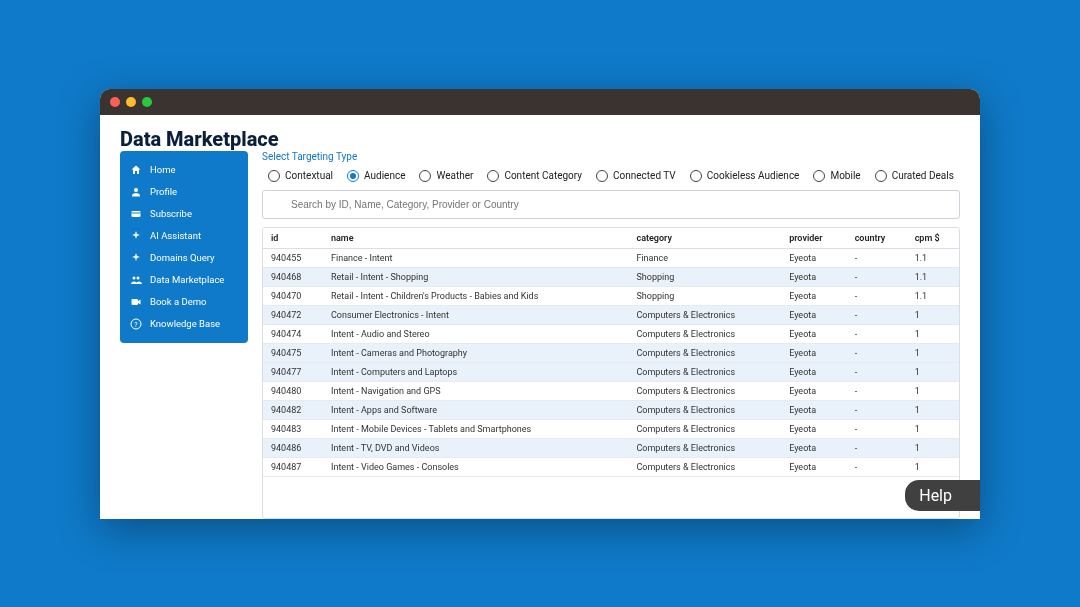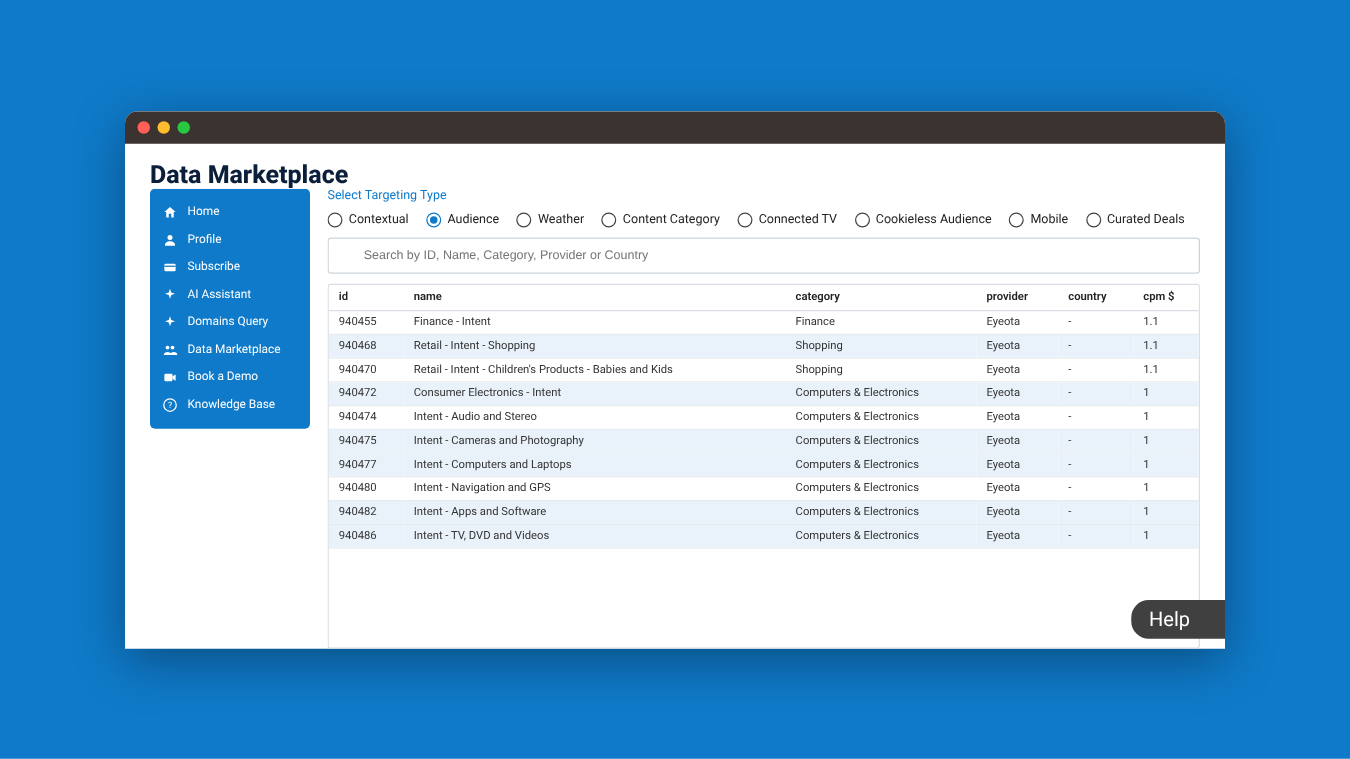--- a/index.html
+++ b/index.html
@@ -91,20 +91,21 @@
   .section-label {
     font-size: 10px;
     color: #0f7ac9;
     margin-bottom: 8px;
   }
   .radio-row {
     display: flex;
     flex-wrap: wrap;
     gap: 12px 14px;
     margin-bottom: 8px;
+    justify-content: center;
   }
   .radio-opt {
     display: flex;
     align-items: center;
     gap: 5px;
     font-size: 10px;
     color: #222;
     cursor: pointer;
   }
   .radio-circle {
@@ -356,23 +357,39 @@
                   <td>1</td>
                 </tr>
                 <tr class="hl">
                   <td>940482</td>
                   <td>Intent - Apps and Software</td>
                   <td>Computers &amp; Electronics</td>
                   <td>Eyeota</td>
                   <td>-</td>
                   <td>1</td>
                 </tr>
+                <tr>
+                  <td>940483</td>
+                  <td>Intent - Mobile Devices - Tablets and Smartphones</td>
+                  <td>Computers &amp; Electronics</td>
+                  <td>Eyeota</td>
+                  <td>-</td>
+                  <td>1</td>
+                </tr>
                 <tr class="hl">
                   <td>940486</td>
                   <td>Intent - TV, DVD and Videos</td>
+                  <td>Computers &amp; Electronics</td>
+                  <td>Eyeota</td>
+                  <td>-</td>
+                  <td>1</td>
+                </tr>
+                <tr>
+                  <td>940487</td>
+                  <td>Intent - Video Games - Consoles</td>
                   <td>Computers &amp; Electronics</td>
                   <td>Eyeota</td>
                   <td>-</td>
                   <td>1</td>
                 </tr>
               </tbody>
           </table>
         </div>
       </div>
     </div>

